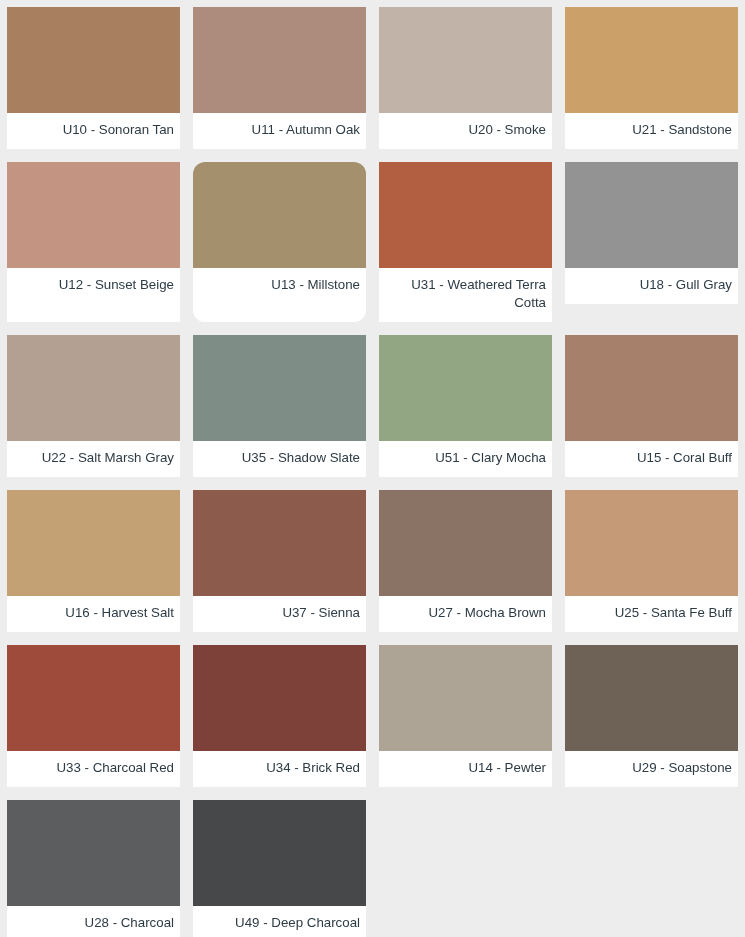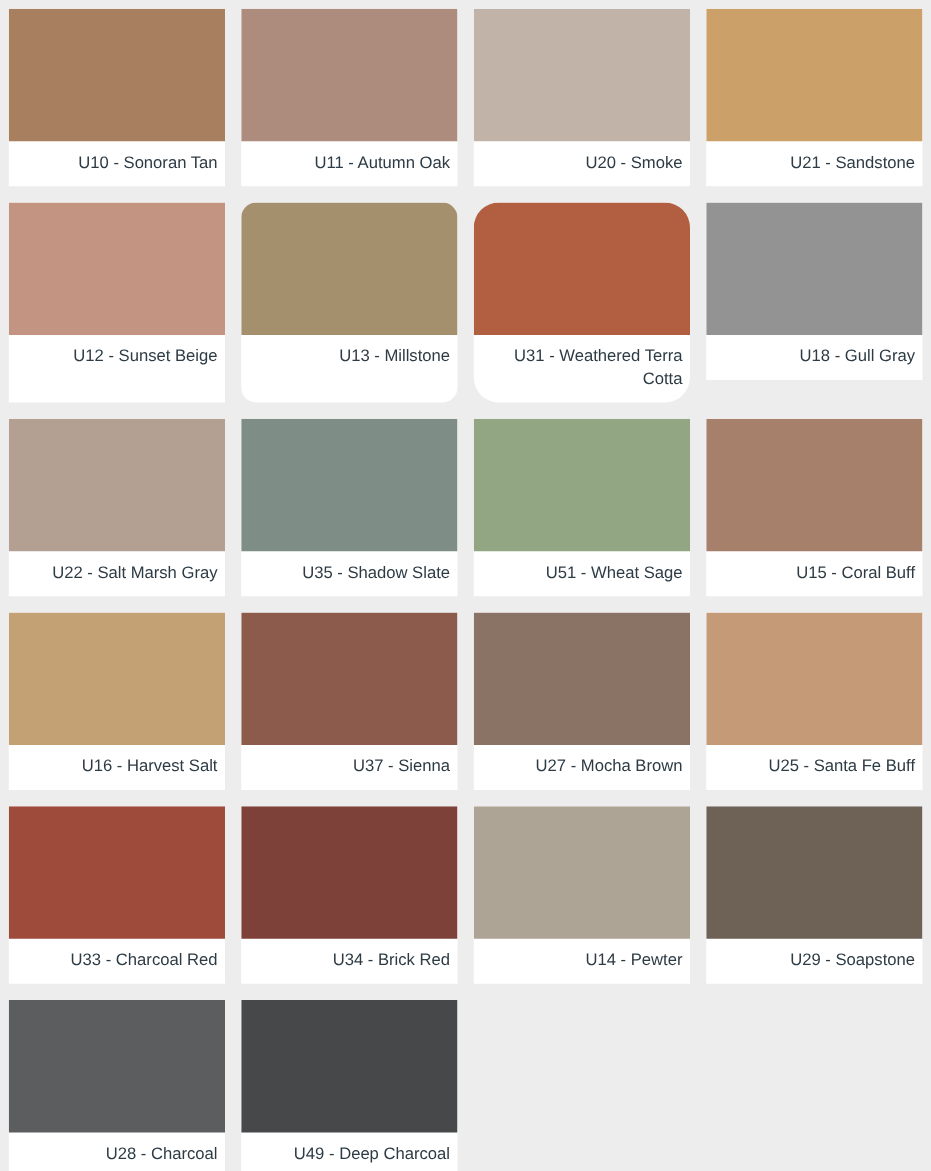--- a/index.html
+++ b/index.html
@@ -71,39 +71,39 @@
       <div class="swatch-label">U21 - Sandstone</div>
     </div>
     <div class="swatch-card" style="height: 100%;">
       <div class="swatch-chip" style="background-color: rgb(196, 148, 131);"></div>
       <div class="swatch-label">U12 - Sunset Beige</div>
     </div>
     <div class="swatch-card" style="height: 100%; border-radius: 12px;">
       <div class="swatch-chip" style="background-color: rgb(164, 144, 109);"></div>
       <div class="swatch-label">U13 - Millstone</div>
     </div>
-    <div class="swatch-card" style="height: 100%; border-radius: 20px;">
+    <div class="swatch-card" style="height: 100%;">
       <div class="swatch-chip" style="background-color: rgb(177, 94, 65);"></div>
       <div class="swatch-label">U31 - Weathered Terra Cotta</div>
     </div>
     <div class="swatch-card">
       <div class="swatch-chip" style="background-color: rgb(147, 147, 147);"></div>
       <div class="swatch-label">U18 - Gull Gray</div>
     </div>
     <div class="swatch-card">
       <div class="swatch-chip" style="background-color: rgb(179, 160, 146);"></div>
       <div class="swatch-label">U22 - Salt Marsh Gray</div>
     </div>
     <div class="swatch-card">
       <div class="swatch-chip" style="background-color: rgb(126, 141, 134);"></div>
       <div class="swatch-label">U35 - Shadow Slate</div>
     </div>
     <div class="swatch-card">
       <div class="swatch-chip" style="background-color: rgb(146, 166, 132);"></div>
-      <div class="swatch-label">U51 - Wheat Sage</div>
+      <div class="swatch-label">U51 - Clary Mocha</div>
     </div>
     <div class="swatch-card">
       <div class="swatch-chip" style="background-color: rgb(167, 128, 108);"></div>
       <div class="swatch-label">U15 - Coral Buff</div>
     </div>
     <div class="swatch-card">
       <div class="swatch-chip" style="background-color: rgb(196, 160, 117);"></div>
       <div class="swatch-label">U16 - Harvest Salt</div>
     </div>
     <div class="swatch-card">

